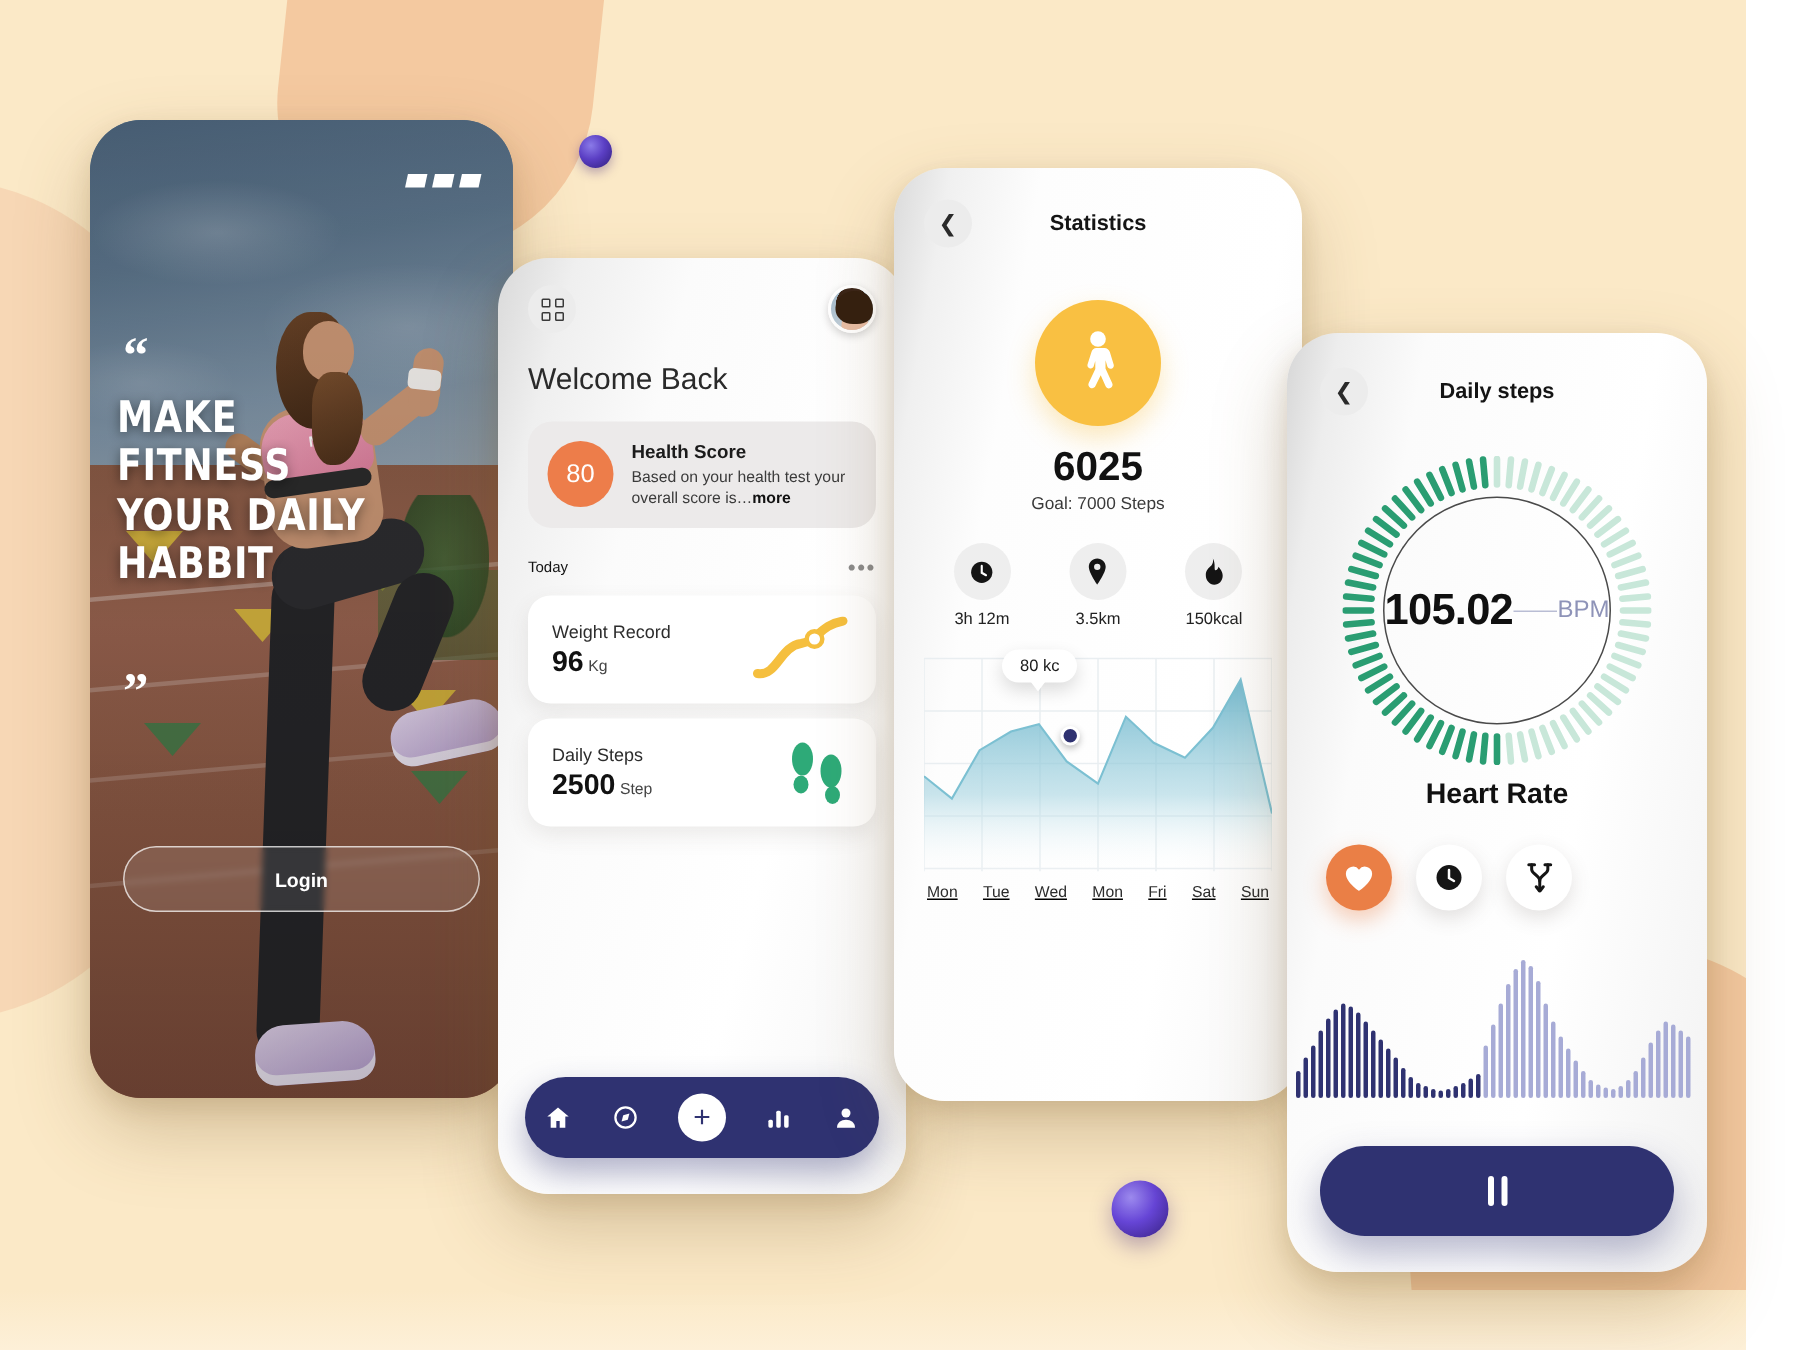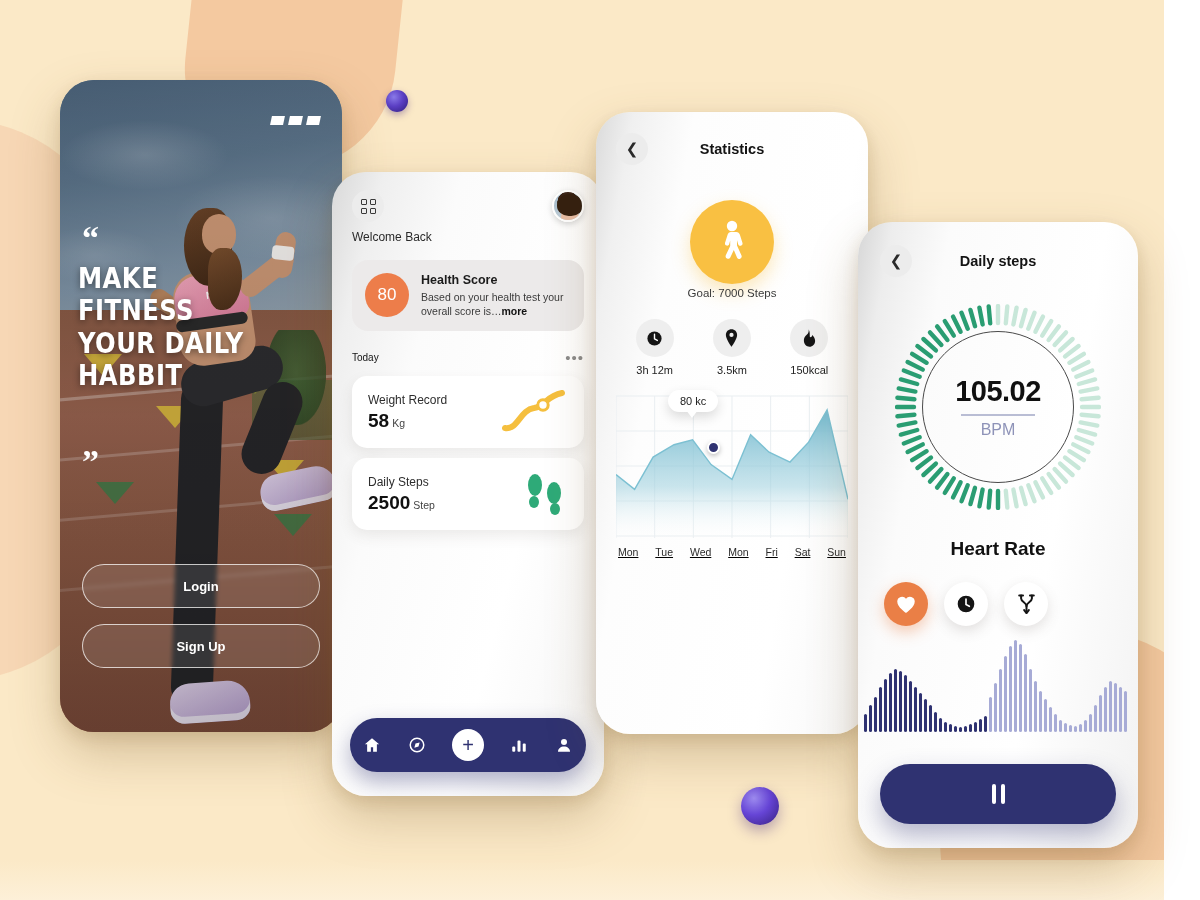--- a/index.html
+++ b/index.html
@@ -160,21 +160,21 @@
     overflow:hidden; position:relative;
   }
   .avatar:after{
     content:""; position:absolute; left:7px; top:15px; width:18px; height:20px;
     border-radius:50% 50% 40% 40%; background:#e8bda4;
   }
   .avatar:before{
     content:""; position:absolute; left:3px; top:2px; width:26px; height:22px;
     border-radius:50% 50% 45% 45%; background:#35200f; z-index:2;
   }
-  .welcome-sm{ font-size:12px; color:#2a2a2a; margin-top:8px; }
+  .welcome-sm{ font-size:20px; color:#2a2a2a; margin-top:20px; }
   .welcome-lg{ font-size:20px; font-weight:700; color:#151515; margin-top:2px; letter-spacing:-.2px; }
   .hs-card{
     margin-top:16px; background:#eceaea; border-radius:16px; padding:13px 13px;
     display:flex; gap:12px; align-items:flex-start;
   }
   .hs-circle{
     flex:0 0 auto; width:44px; height:44px; border-radius:50%;
     background:#ed7d4a; color:#fff; font-size:17px; font-weight:500;
     display:flex; align-items:center; justify-content:center;
   }
@@ -264,26 +264,26 @@
   
   #phone4 {
     left:858px; top:222px; width:280px; height:626px;
     background:linear-gradient(100deg,#d6d6d6 0%,#ededed 9%,#fbfbfb 24%,#ffffff 64%,#f2f2f2 100%);
   }
   #phone4 .inner{ position:absolute; inset:0; padding:22px 22px 0 22px; }
   .hr-ring{ position:relative; width:206px; height:206px; margin:26px auto 0; }
   .hr-center{
     position:absolute; left:27px; top:27px; width:152px; height:152px;
     border-radius:50%; border:1.3px solid #4a4a4a; background:transparent;
-    display:flex; flex-direction:column; align-items:center; justify-content:center;
+    display:flex; flex-direction:row; align-items:center; justify-content:center;
   }
   .bpm-num{ font-size:29px; font-weight:700; color:#101010; letter-spacing:-.5px; }
   .bpm-div{ width:74px; height:1.4px; background:#b9bdd4; margin:6px 0 5px; }
   .bpm-unit{ font-size:16px; color:#8e93b8; font-weight:500; }
-  .hr-title{ text-align:center; font-size:19px; font-weight:700; color:#111; margin-top:28px; }
+  .hr-title{ text-align:center; font-size:19px; font-weight:700; color:#111; margin-top:9px; }
   .hr-actions{ display:flex; gap:16px; margin-top:22px; padding-left:4px; }
   .hr-act{
     width:44px; height:44px; border-radius:50%; background:#fff;
     display:flex; align-items:center; justify-content:center;
     box-shadow:0 5px 13px rgba(90,80,70,.17);
   }
   .hr-act.active{ background:#ea7f46; box-shadow:0 6px 15px rgba(234,127,70,.40); }
   .wave{ position:absolute; left:6px; bottom:116px; width:268px; height:96px; display:flex; align-items:flex-end; gap:2px; }
   .wave i{ display:block; width:3px; border-radius:2px; }
   .play-btn{
@@ -353,21 +353,20 @@
     <div class="headline">
       <span>MAKE</span>
       <span>FITNESS</span>
       <span>YOUR DAILY</span>
       <span>HABBIT</span>
     </div>
 
     <div class="quote-close">”</div>
 
     <div class="ghost-btn" id="btn-login">Login</div>
-    <div class="ghost-btn" id="btn-signup">Sign Up</div>
   </div>
 
   <div class="phone shadowy" id="phone2">
     <div class="inner">
       <div style="display:flex;align-items:center;justify-content:space-between;">
         <div class="grid-btn">
           <span class="grid-glyph">
               <i></i>
               <i></i>
               <i></i>
@@ -391,21 +390,21 @@
 
       <div class="today-row">
         <div class="today-title">Today</div>
         <div class="dots-h">•••</div>
       </div>
 
 
       <div class="stat-card">
         <div>
           <div class="sc-label">Weight Record</div>
-          <div class="sc-value"><span>58</span><em>Kg</em></div>
+          <div class="sc-value"><span>96</span><em>Kg</em></div>
         </div>
         <svg class="weight-svg" width="66" height="44" viewBox="0 0 66 44">
           <path d="M3 38 C16 40 18 20 32 18 C44 16 44 6 60 3" fill="none" stroke="#f5bf3e" stroke-width="6" stroke-linecap="round"></path>
           <circle cx="41" cy="15" r="5.2" fill="#ffffff" stroke="#f5bf3e" stroke-width="3"></circle>
         </svg>
       </div>
 
       <div class="stat-card">
         <div>
           <div class="sc-label">Daily Steps</div>
@@ -456,20 +455,21 @@
         <div class="topbar-title">Statistics</div>
       </div>
 
       <div class="step-badge">
         <svg width="40" height="46" viewBox="0 0 40 46" fill="#fff">
           <circle cx="20" cy="7" r="5.2"></circle>
           <path d="M19 13c-1.7 0-3 1.2-3.4 2.8L13 24c-.3 1.2.4 2.3 1.6 2.6 1.2.3 2.3-.4 2.6-1.6l1-3.4V27l-4.4 9.3c-.6 1.3 0 2.7 1.2 3.3 1.3.6 2.7 0 3.3-1.2l3.5-7.3 3.2 7.3c.6 1.3 2 1.9 3.2 1.3 1.3-.6 1.9-2 1.3-3.2L25 26.6v-5.4l1.2 4c.3 1.2 1.5 1.9 2.7 1.6 1.2-.3 1.9-1.5 1.6-2.7l-2.6-8.4C27.4 14.2 26 13 24.3 13z"></path>
         </svg>
       </div>
 
+      <div class="big-number">6025</div>
       <div class="goal-text">Goal: 7000 Steps</div>
 
       <div class="metrics">
         <div class="metric">
           <div class="metric-ic">
             <svg width="17" height="17" viewBox="0 0 24 24">
                 <circle cx="12" cy="12" r="10" fill="#151515"></circle>
                 <path d="M12 6v6.5l4 2.3" stroke="#fff" stroke-width="2" fill="none" stroke-linecap="round"></path>
               </svg>
           </div>

